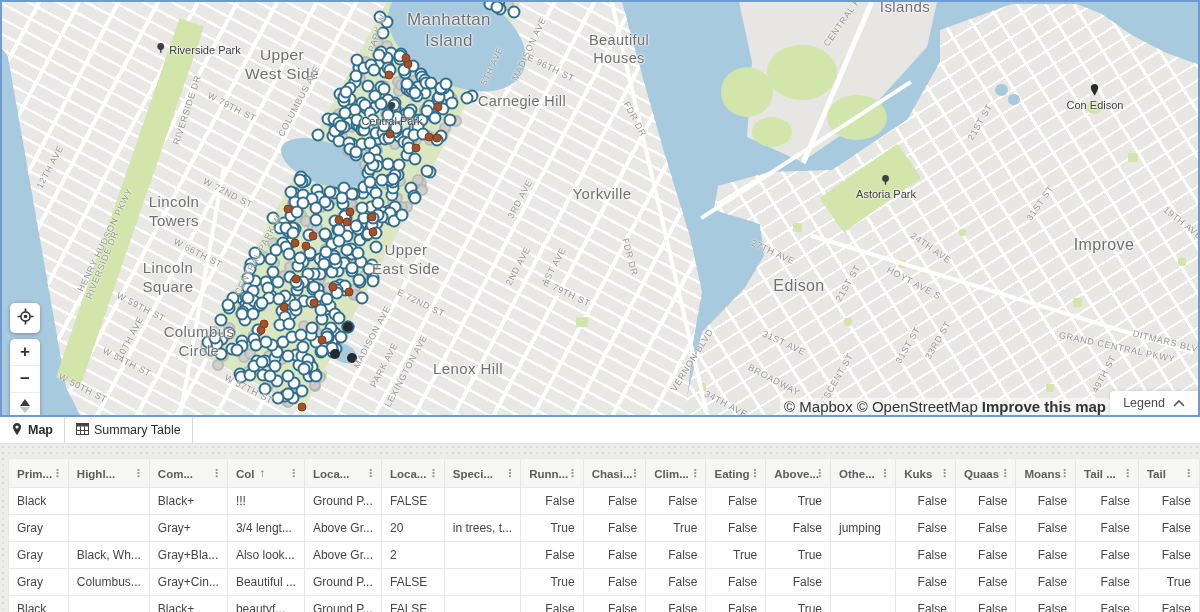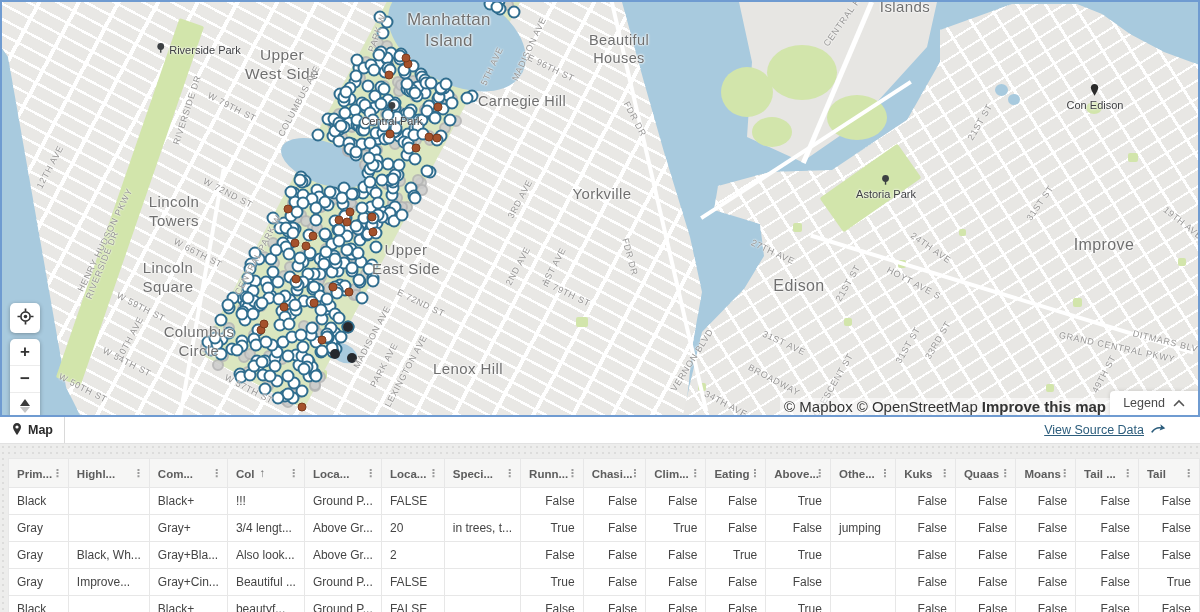--- a/index.html
+++ b/index.html
@@ -859,28 +859,32 @@
   <div id="tabbar">
     <div class="tab active">
       <span>
         <svg width="12" height="14" viewBox="0 0 12 14">
             <path d="M6 1 C3.6 1 2 2.8 2 5 c0 2.9 4 8 4 8 s4-5.1 4-8 C10 2.8 8.4 1 6 1 z" fill="#333"></path>
             <circle cx="6" cy="5" r="1.6" fill="#fff"></circle>
           </svg>
       </span>
       <span>Map</span>
     </div>
-    <a id="view-source">
-      <span>View Source Data</span>
+    <div class="tab">
       <span>
-        <svg width="16" height="11" viewBox="0 0 16 11">
-            <path d="M1 9 C4 4.5 8 3.5 11 4.2 L10.4 1.2 L15.3 5.2 L9.6 7.6 L10.6 5.6 C7.6 5.2 4.6 6.4 2.6 9.8 Z" fill="#2c5d7c"></path>
+        <svg width="13" height="12" viewBox="0 0 13 12">
+            <rect x="0.5" y="0.5" width="12" height="11" fill="none" stroke="#444"></rect>
+            <rect x="0.5" y="0.5" width="12" height="3" fill="#444"></rect>
+            <line x1="4.5" y1="3.5" x2="4.5" y2="11.5" stroke="#444"></line>
+            <line x1="8.5" y1="3.5" x2="8.5" y2="11.5" stroke="#444"></line>
+            <line x1="0.5" y1="7.5" x2="12.5" y2="7.5" stroke="#444"></line>
           </svg>
       </span>
-    </a>
+      <span>Summary Table</span>
+    </div>
   </div>
 
   <div id="tablewrap">
     <table id="grid">
         <colgroup>
           <col style="width: 67px;">
           <col style="width: 71px;">
           <col style="width: 68px;">
           <col style="width: 70px;">
           <col style="width: 67px;">
@@ -976,21 +980,21 @@
             <td class="r">True</td>
             <td></td>
             <td class="r">False</td>
             <td class="r">False</td>
             <td class="r">False</td>
             <td class="r">False</td>
             <td class="r">False</td>
           </tr>
           <tr>
             <td>Gray</td>
-            <td>Improve...</td>
+            <td>Columbus...</td>
             <td>Gray+Cin...</td>
             <td>Beautiful ...</td>
             <td>Ground P...</td>
             <td>FALSE</td>
             <td></td>
             <td class="r">True</td>
             <td class="r">False</td>
             <td class="r">False</td>
             <td class="r">False</td>
             <td class="r">False</td>

